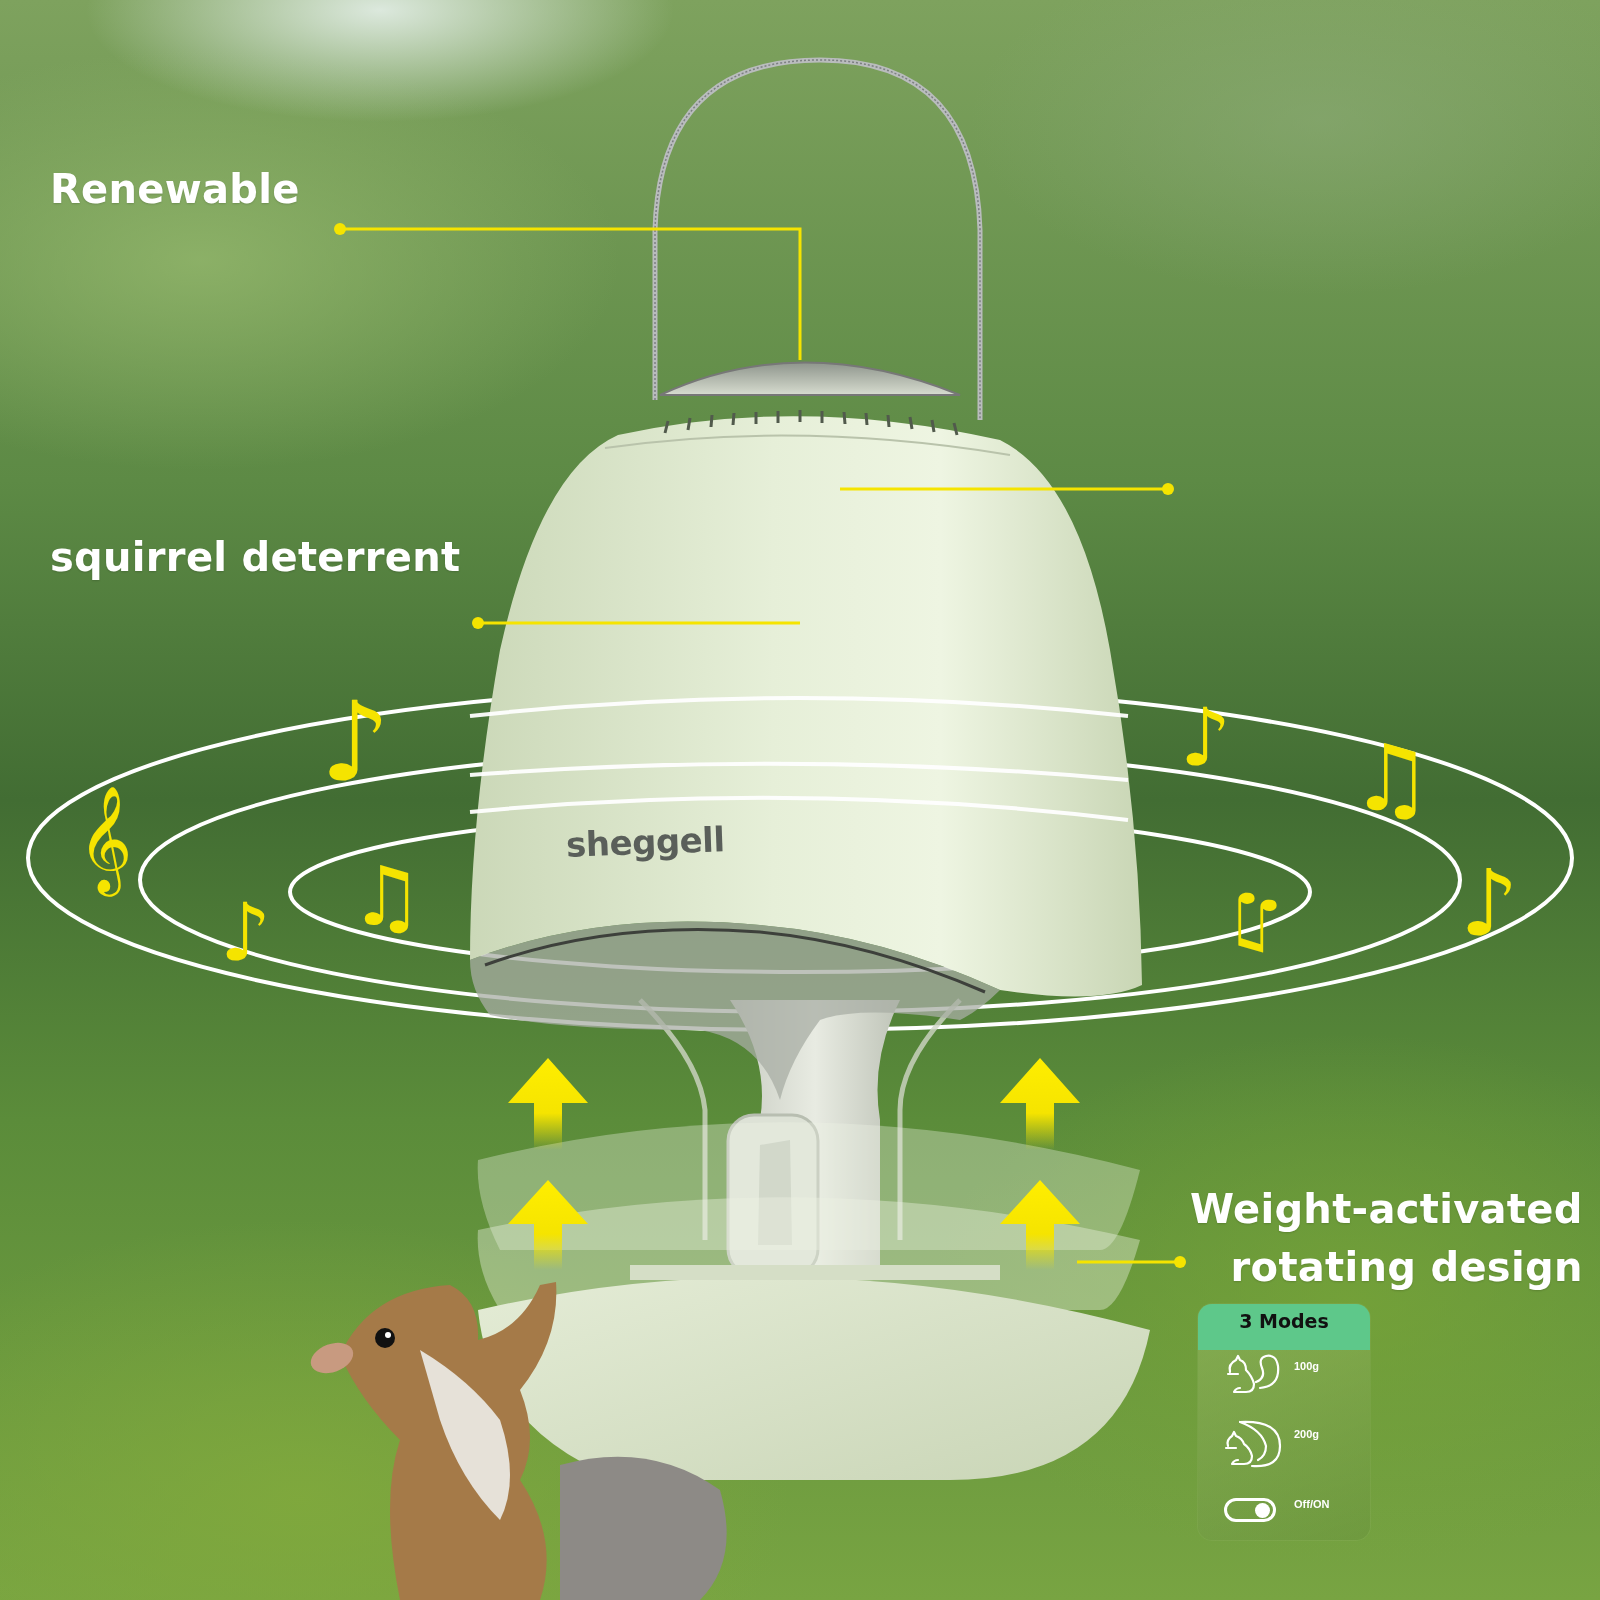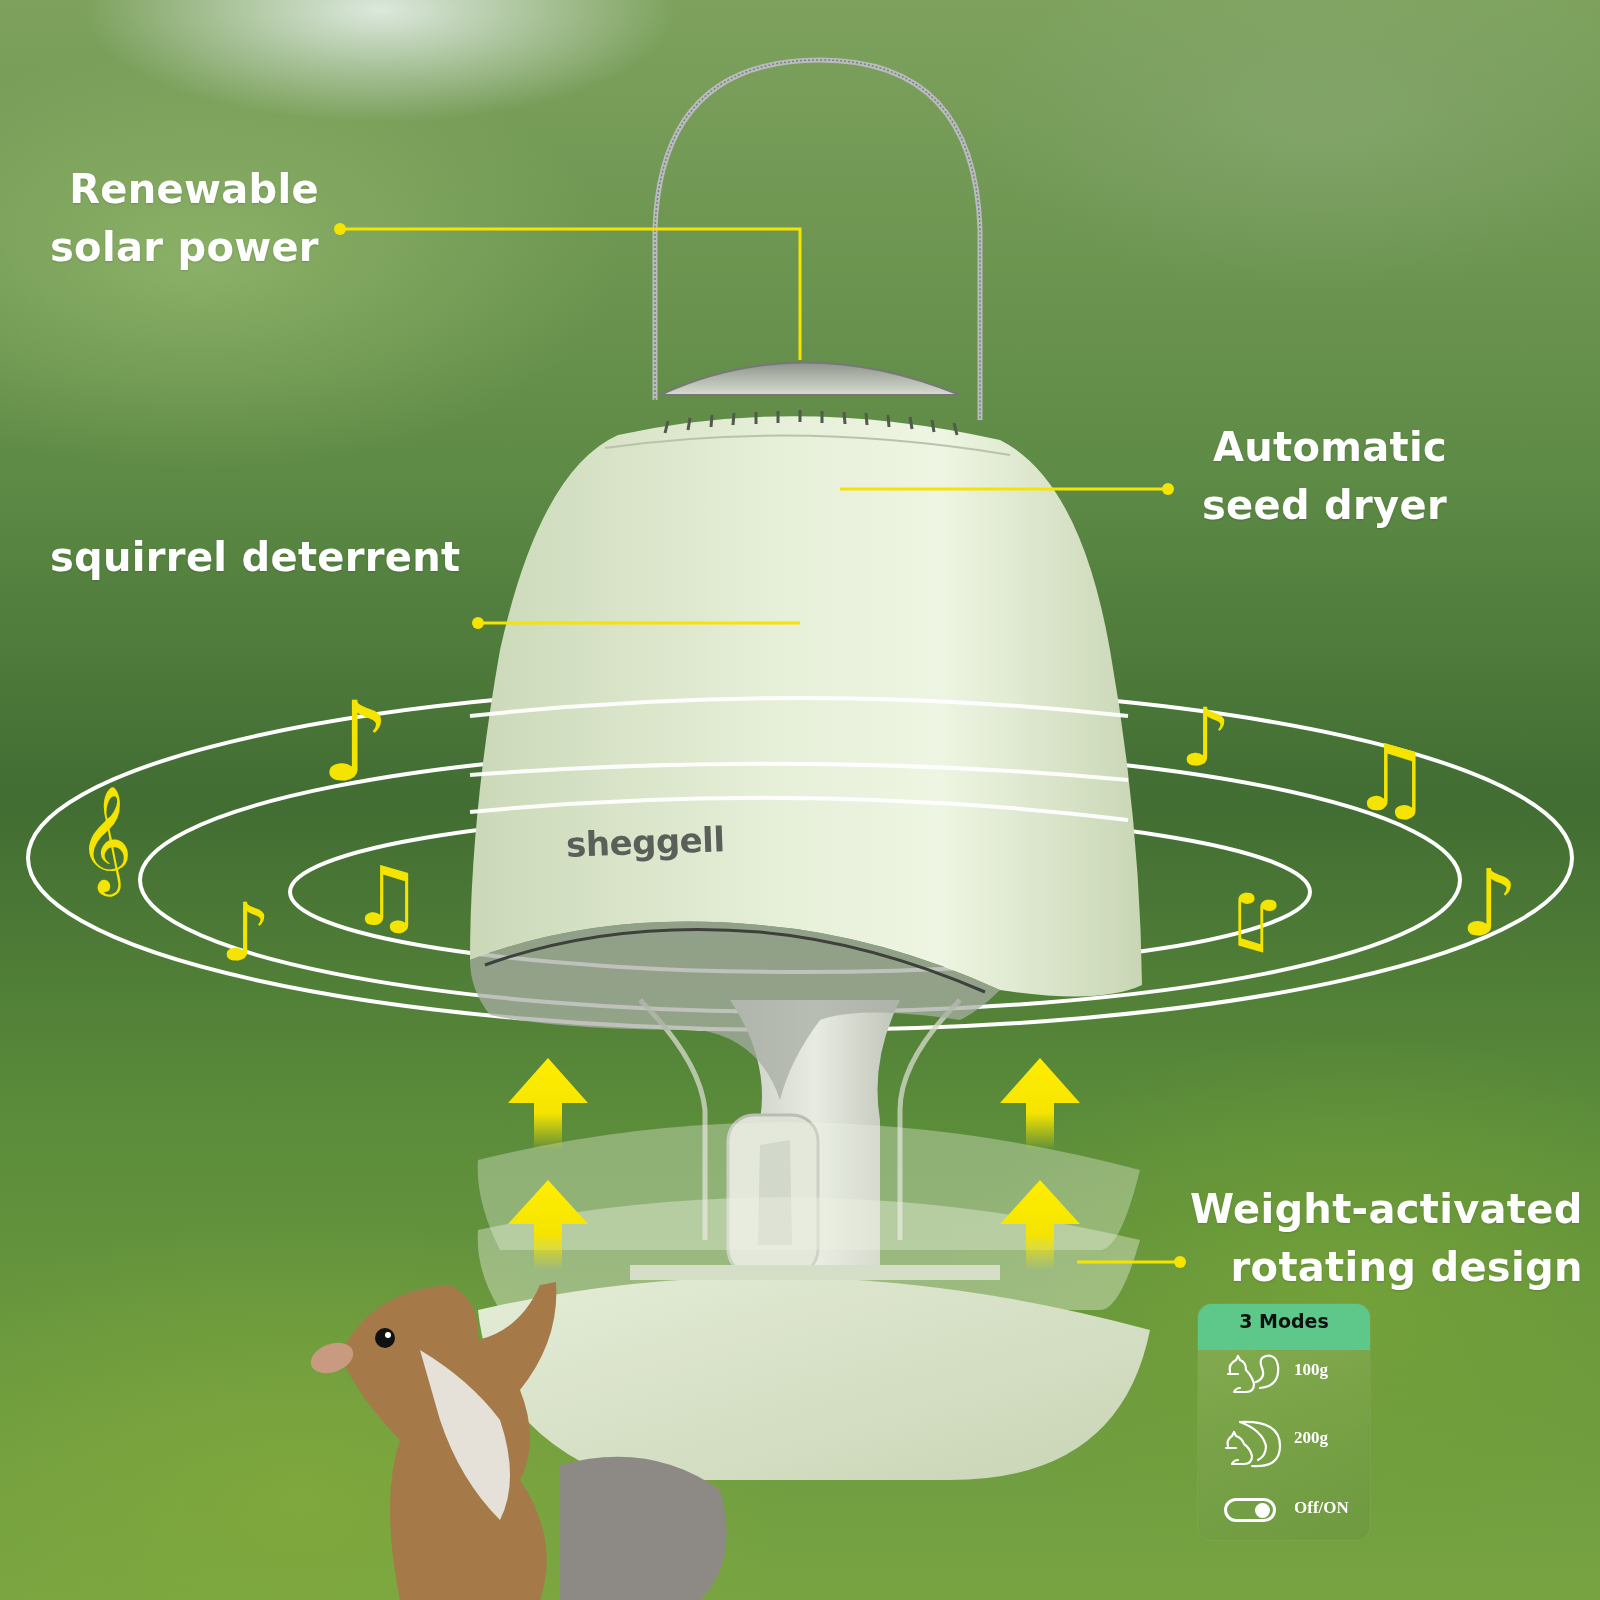--- a/index.html
+++ b/index.html
@@ -23,21 +23,21 @@
     font-size: 34px; font-weight: bold; color: #5a5f5a; transform: rotate(-2deg); letter-spacing: -0.5px; }
   .modes { position: absolute; left: 1198px; top: 1304px; width: 172px; height: 236px;
     border-radius: 14px; overflow: hidden;
     background: linear-gradient(160deg, rgba(160,190,110,0.45), rgba(100,140,60,0.35));
     box-shadow: 0 0 0 1px rgba(255,255,255,0.05); }
   .modes-head { height: 46px; background: #5ec88a; color: #111; font-family: "DejaVu Sans", sans-serif;
     font-weight: bold; font-size: 19px; text-align: center; line-height: 34px; }
   .mode-row { position: absolute; left: 0; width: 172px; height: 56px; }
   .mode-row svg { position: absolute; left: 24px; top: 4px; }
   .mode-val { position: absolute; left: 96px; top: 16px; color: #fff; font-weight: bold;
-    font-size: 17px; font-family: Liberation Serif, serif; }
+    font-size: 11px; font-family: Liberation Sans, sans-serif; }
   .toggle { position: absolute; left: 26px; top: 18px; width: 52px; height: 24px; border: 3px solid #fff;
     border-radius: 16px; box-sizing: border-box; }
   .toggle .knob { position: absolute; right: 3px; top: 2px; width: 15px; height: 15px; border-radius: 50%;
     background: #fff; }
 </style>
 </head>
 <body>
 
 <div class="stage">
 
@@ -158,27 +158,22 @@
       <path d="M 340 1355 Q 370 1290 450 1285 Q 480 1300 478 1340 Q 520 1330 540 1285 L 556 1282 Q 560 1340 520 1390 Q 540 1440 520 1480 Q 560 1540 540 1600 L 400 1600 Q 380 1500 400 1440 Q 360 1400 340 1355 Z" fill="#a57a48"></path>
       <path d="M 420 1350 Q 470 1380 500 1420 Q 520 1480 500 1520 Q 460 1480 440 1420 Z" fill="#e6e1d8"></path>
       <ellipse cx="332" cy="1358" rx="22" ry="14" fill="#c89a80" transform="rotate(-20 332 1358)"></ellipse>
       <circle cx="385" cy="1338" r="10" fill="#111"></circle>
       <circle cx="388" cy="1335" r="3" fill="#fff"></circle>
     </g>
   </svg>
 
   <div class="label" style="left:50px; top:160px;">
     <span>Renewable</span>
-    <span>solar power</span>
-  </div>
-
-  <div class="label" style="left:1202px; top:418px;">
-    <span>Automatic</span>
-    <span>seed dryer</span>
-  </div>
+  </div>
+
 
   <div class="label" style="left:50px; top:528px;">
     <span>squirrel deterrent</span>
   </div>
 
   <div class="label" style="left:1190px; top:1180px;">
     <span>Weight-activated</span>
     <span>rotating design</span>
   </div>
 

